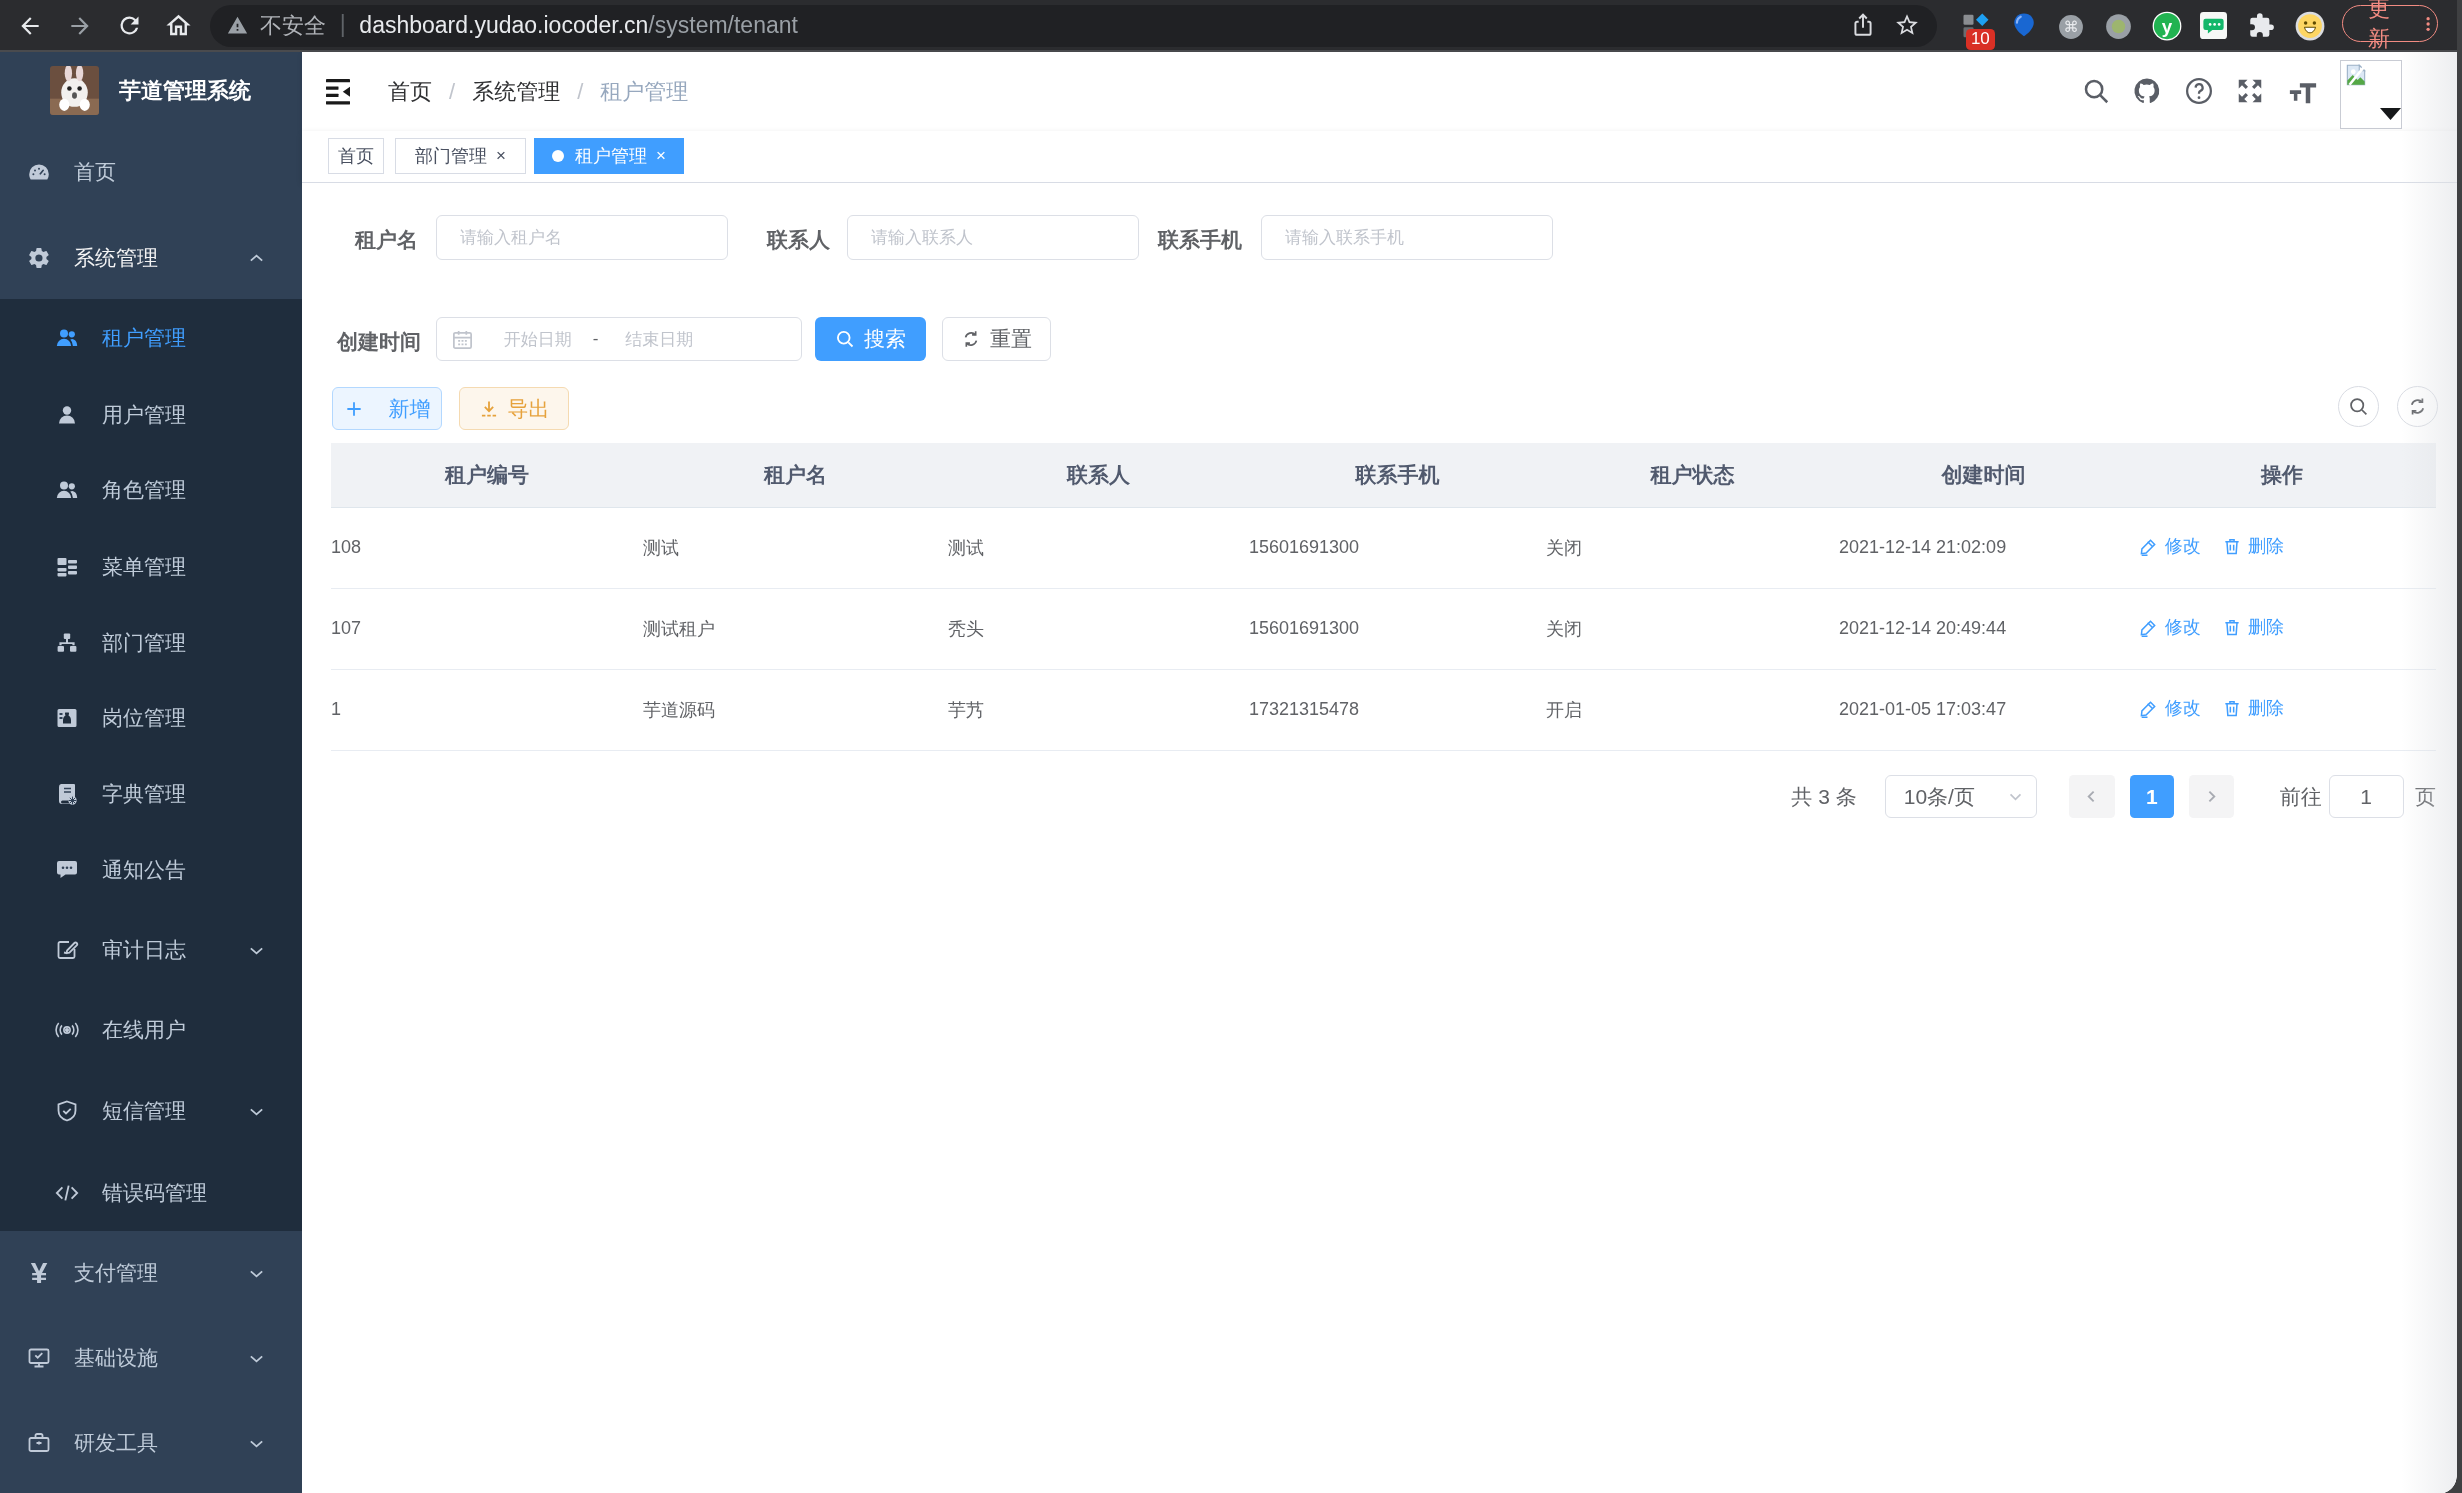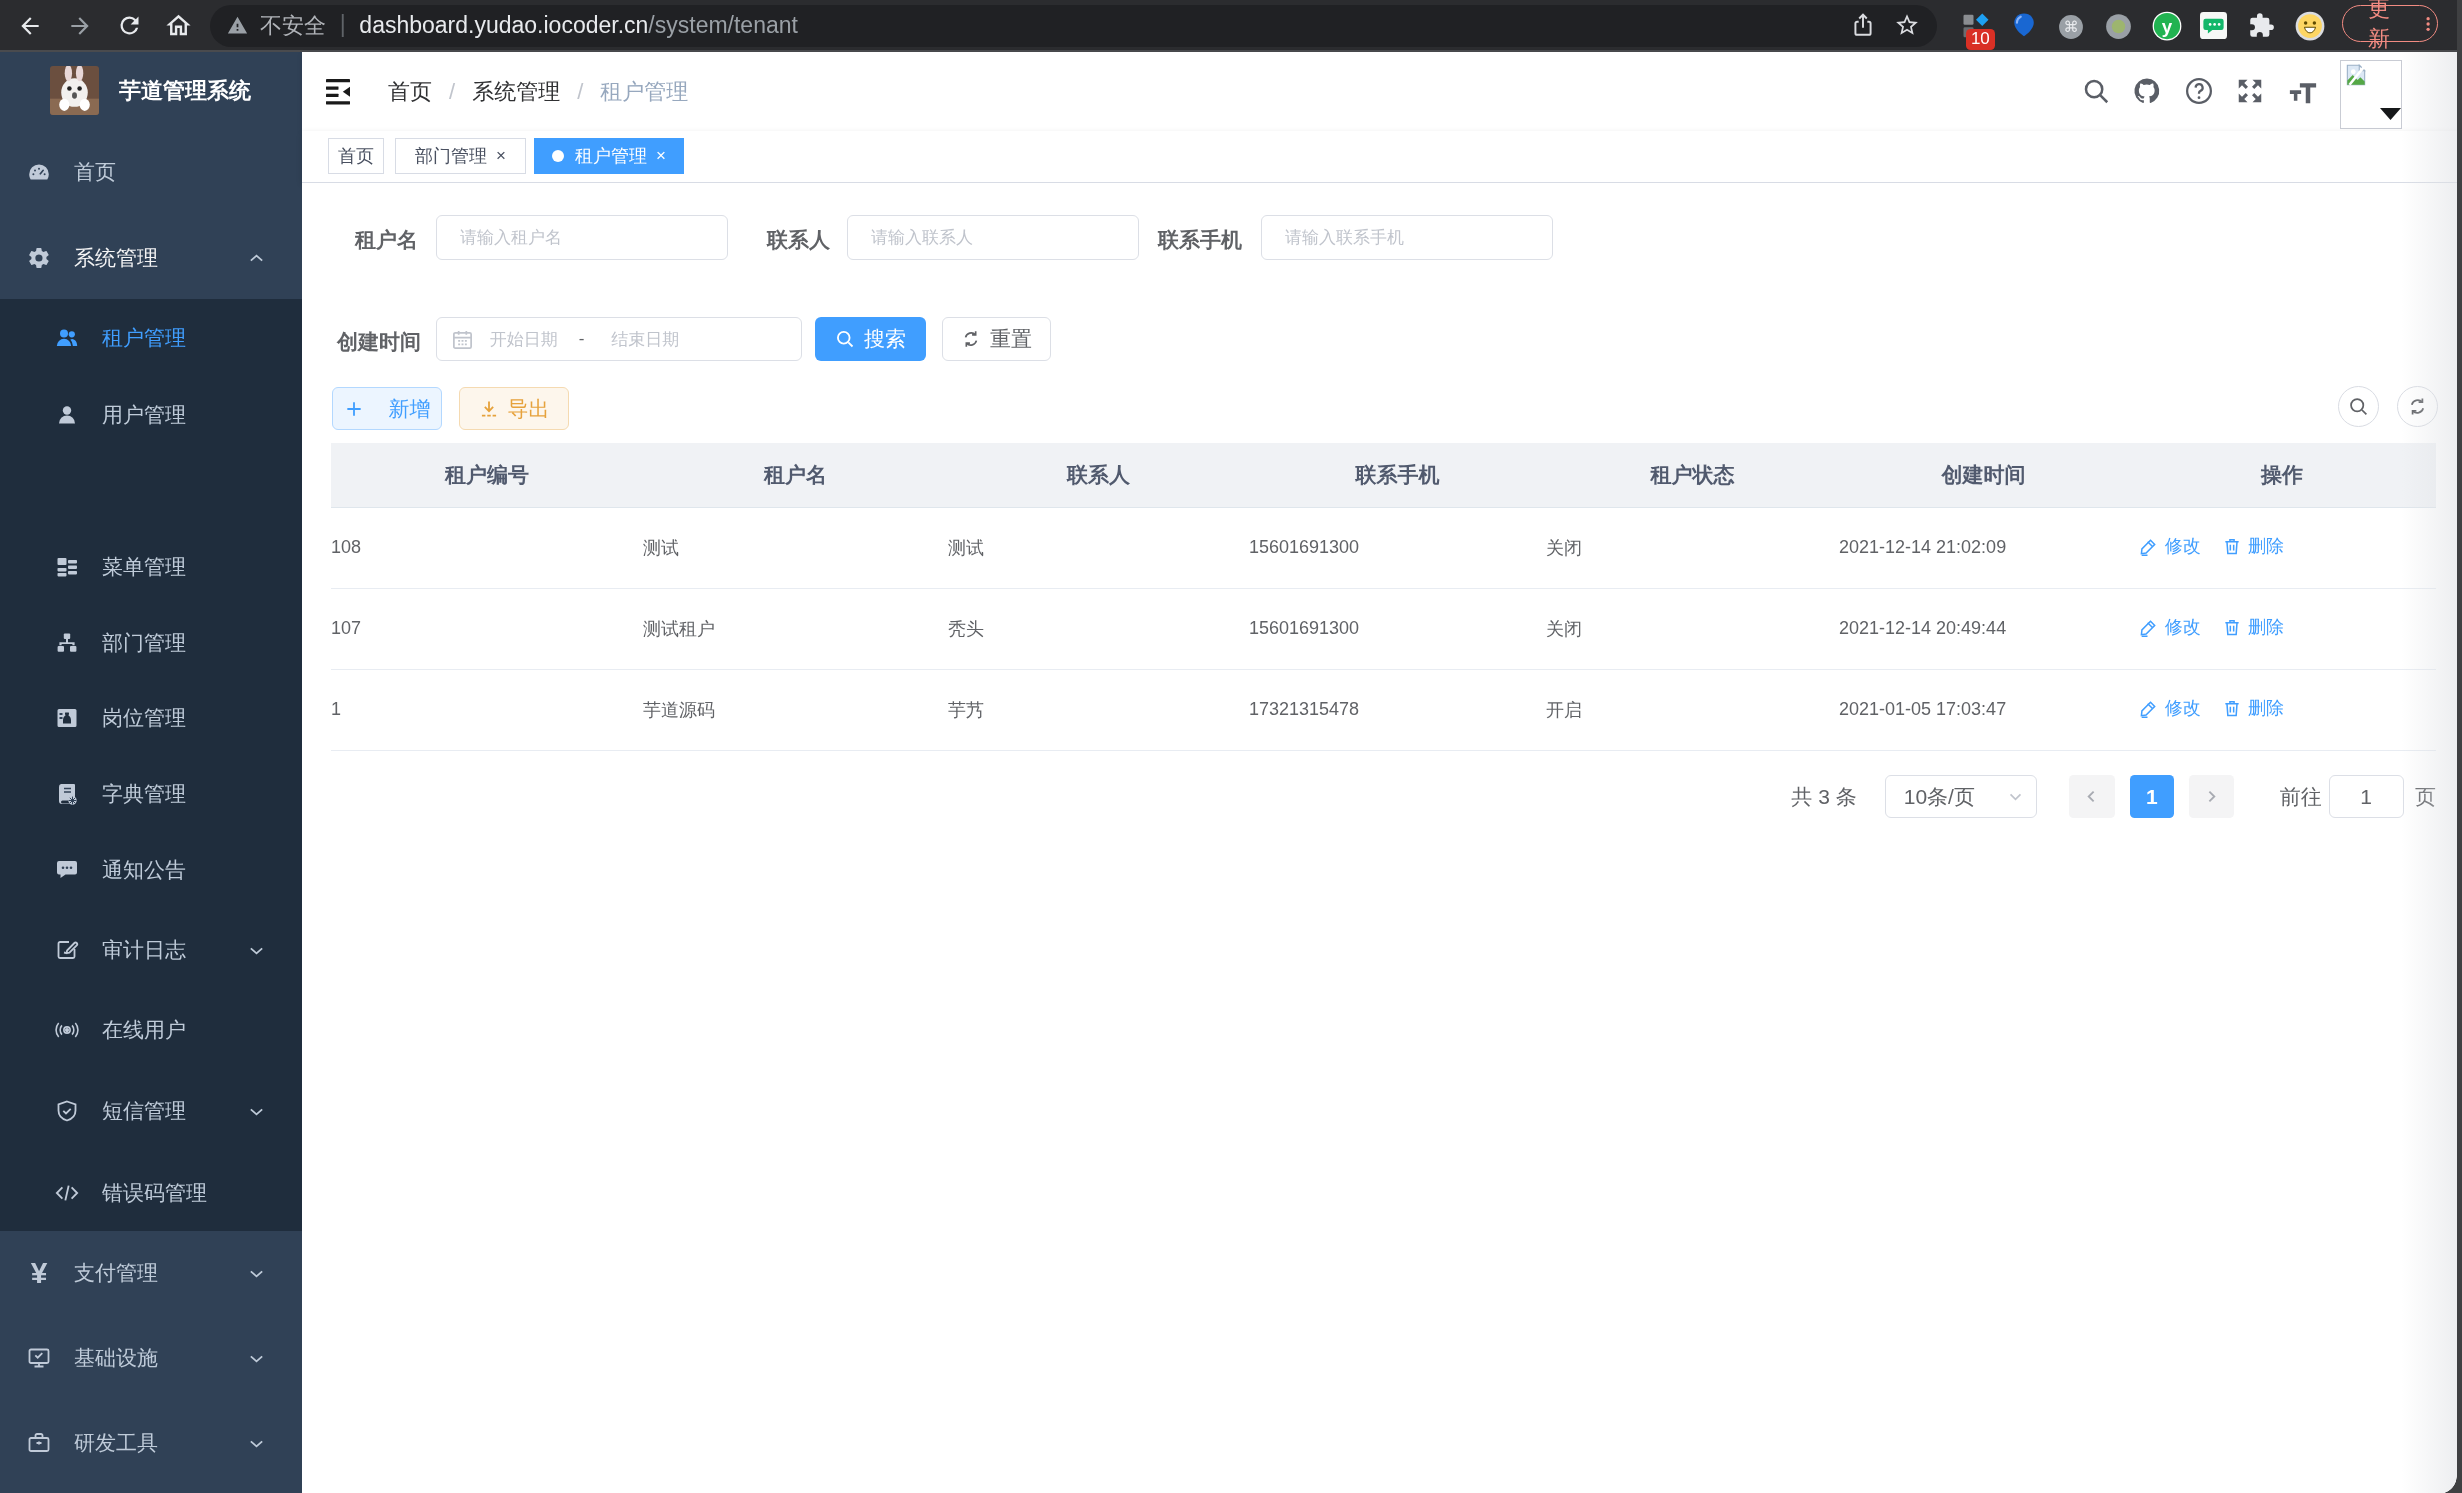--- a/index.html
+++ b/index.html
@@ -204,20 +204,33 @@
     <div class="mi sub" style="top:325px">
       <span class="ic">
           <svg width="24" height="24" viewBox="0 0 24 24">
             <g fill="#c0cad8">
               <circle cx="12" cy="7.5" r="4.2"></circle>
               <path d="M4 20.5a8 8 0 0 1 16 0z"></path>
             </g>
           </svg>
         </span>
       <span class="tx">用户管理</span>
+    </div>
+    <div class="mi sub" style="top:400px">
+      <span class="ic">
+          <svg width="24" height="24" viewBox="0 0 24 24">
+            <g fill="#c0cad8">
+              <circle cx="9" cy="7.5" r="4"></circle>
+              <path d="M1.8 20a7.2 7.2 0 0 1 14.4 0z"></path>
+              <circle cx="16.8" cy="8.3" r="3.1"></circle>
+              <path d="M17.1 12.9c3 .4 5.1 2.9 5.1 7.1h-4.3a9.3 9.3 0 0 0-2.6-6.5c.6-.3 1.2-.5 1.8-.6z"></path>
+            </g>
+          </svg>
+        </span>
+      <span class="tx">角色管理</span>
     </div>
     <div class="mi sub" style="top:477px">
       <span class="ic">
           <svg width="24" height="24" viewBox="0 0 24 24">
             <g fill="#c0cad8">
               <rect x="2.5" y="3" width="9" height="7" rx="1"></rect>
               <rect x="13" y="5" width="9" height="3.4" rx=".8"></rect>
               <rect x="13" y="10.5" width="9" height="3.4" rx=".8"></rect>
               <rect x="13" y="16" width="9" height="3.4" rx=".8"></rect>
               <rect x="2.5" y="13" width="9" height="3.4" rx=".8"></rect>
@@ -429,21 +442,21 @@
       <div class="flabel" style="left:818px;top:43px">联系手机</div>
       <div class="finput" style="left:959px;top:32px;width:292px">
           <span style="margin-left:23px">请输入联系手机</span>
         </div>
       <div class="flabel" style="left:-3px;top:145px">创建时间</div>
       <div class="finput" style="left:134px;top:134px;width:366px;height:44px">
         <svg style="margin-left:13.7px" width="23" height="23" viewBox="0 0 24 24" fill="none" stroke="#c0c4cc" stroke-width="1.8">
             <rect x="3" y="5" width="18" height="16" rx="1.5"></rect>
             <path d="M3 10h18M8 3v4M16 3v4M7.5 13.5h2M7.5 17h2M11 13.5h2M11 17h2M14.5 13.5h2M14.5 17h2"></path>
           </svg>
-        <span style="margin-left:16px">开始日期</span>
+        <span style="margin-left:30px">开始日期</span>
         <span style="color:#606266;margin-left:21px">-</span>
         <span style="margin-left:27px">结束日期</span>
       </div>
       <div class="btn btn-primary" style="left:513px;top:134px;width:111px">
         <svg width="20" height="20" viewBox="0 0 24 24" fill="none" stroke="#fff" stroke-width="2.2">
             <circle cx="10.5" cy="10.5" r="7"></circle>
             <path d="M16 16l5 5"></path>
           </svg>
         <span style="margin-left:9px">搜索</span>
       </div>

